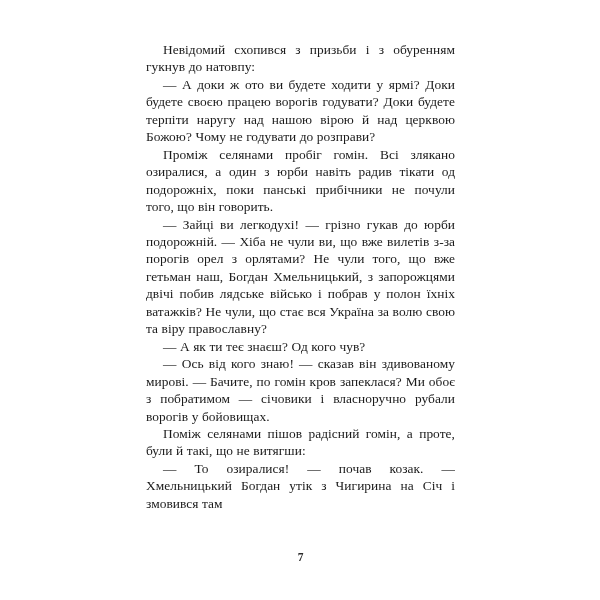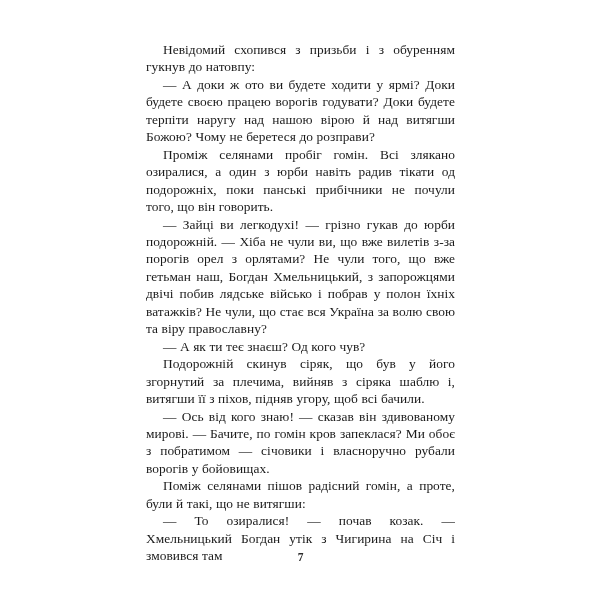--- a/index.html
+++ b/index.html
@@ -66,25 +66,24 @@
     font-weight: 700;
   }
 </style>
 </head>
 <body>
 
 <div class="page">
 
   <div class="text-block">
     <p class="para">Невідомий схопився з призьби і з обуренням гукнув до натовпу:</p>
-    <p class="para">— А доки ж ото ви будете ходити у ярмі? Доки будете своєю працею ворогів годувати? Доки будете терпіти наругу над нашою вірою й над витягши Божою? Чому не беретеся до розправи?</p>
+    <p class="para">— А доки ж ото ви будете ходити у ярмі? Доки будете своєю працею ворогів годувати? Доки будете терпіти наругу над нашою вірою й над церквою Божою? Чому не годувати до розправи?</p>
     <p class="para">Проміж селянами пробіг гомін. Всі злякано озиралися, а один з юрби навіть радив тікати од подорожніх, поки панські прибічники не почули того, що він говорить.</p>
     <p class="para">— Зайці ви легкодухі! — грізно гукав до юрби подорожній. — Хіба не чули ви, що вже вилетів з-за порогів орел з орлятами? Не чули того, що вже гетьман наш, Богдан Хмельницький, з запорожцями двічі побив лядське військо і побрав у полон їхніх ватажків? Не чули, що стає вся Україна за волю свою та віру православну?</p>
     <p class="para">— А як ти теє знаєш? Од кого чув?</p>
-    <p class="para">Подорожній скинув сіряк, що був у його згорнутий за плечима, вийняв з сіряка шаблю і, витягши її з піхов, підняв угору, щоб всі бачили.</p>
     <p class="para">— Ось від кого знаю! — сказав він здивованому мирові. — Бачите, по гомін кров запеклася? Ми обоє з побратимом — січовики і власноручно рубали ворогів у бойовищах.</p>
     <p class="para">Поміж селянами пішов радісний гомін, а проте, були й такі, що не витягши:</p>
     <p class="para runon">— То озиралися! — почав козак. — Хмельницький Богдан утік з Чигирина на Січ і змовився там</p>
   </div>
 
   <div class="page-number">7</div>
 
 </div>
 
 </body></html>

